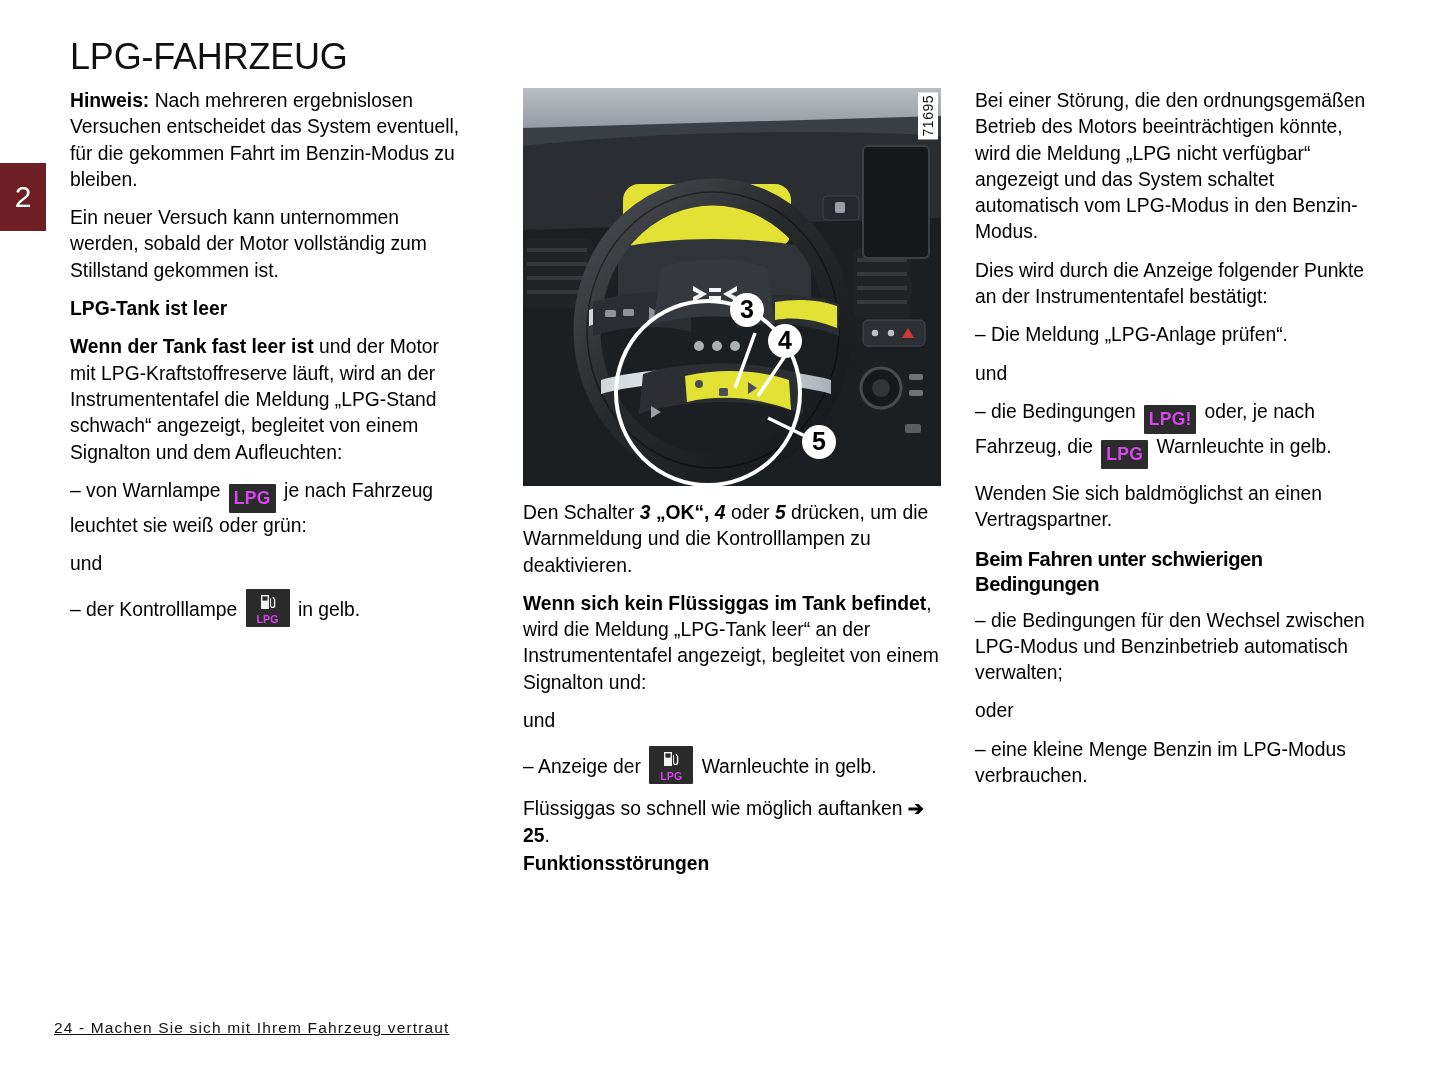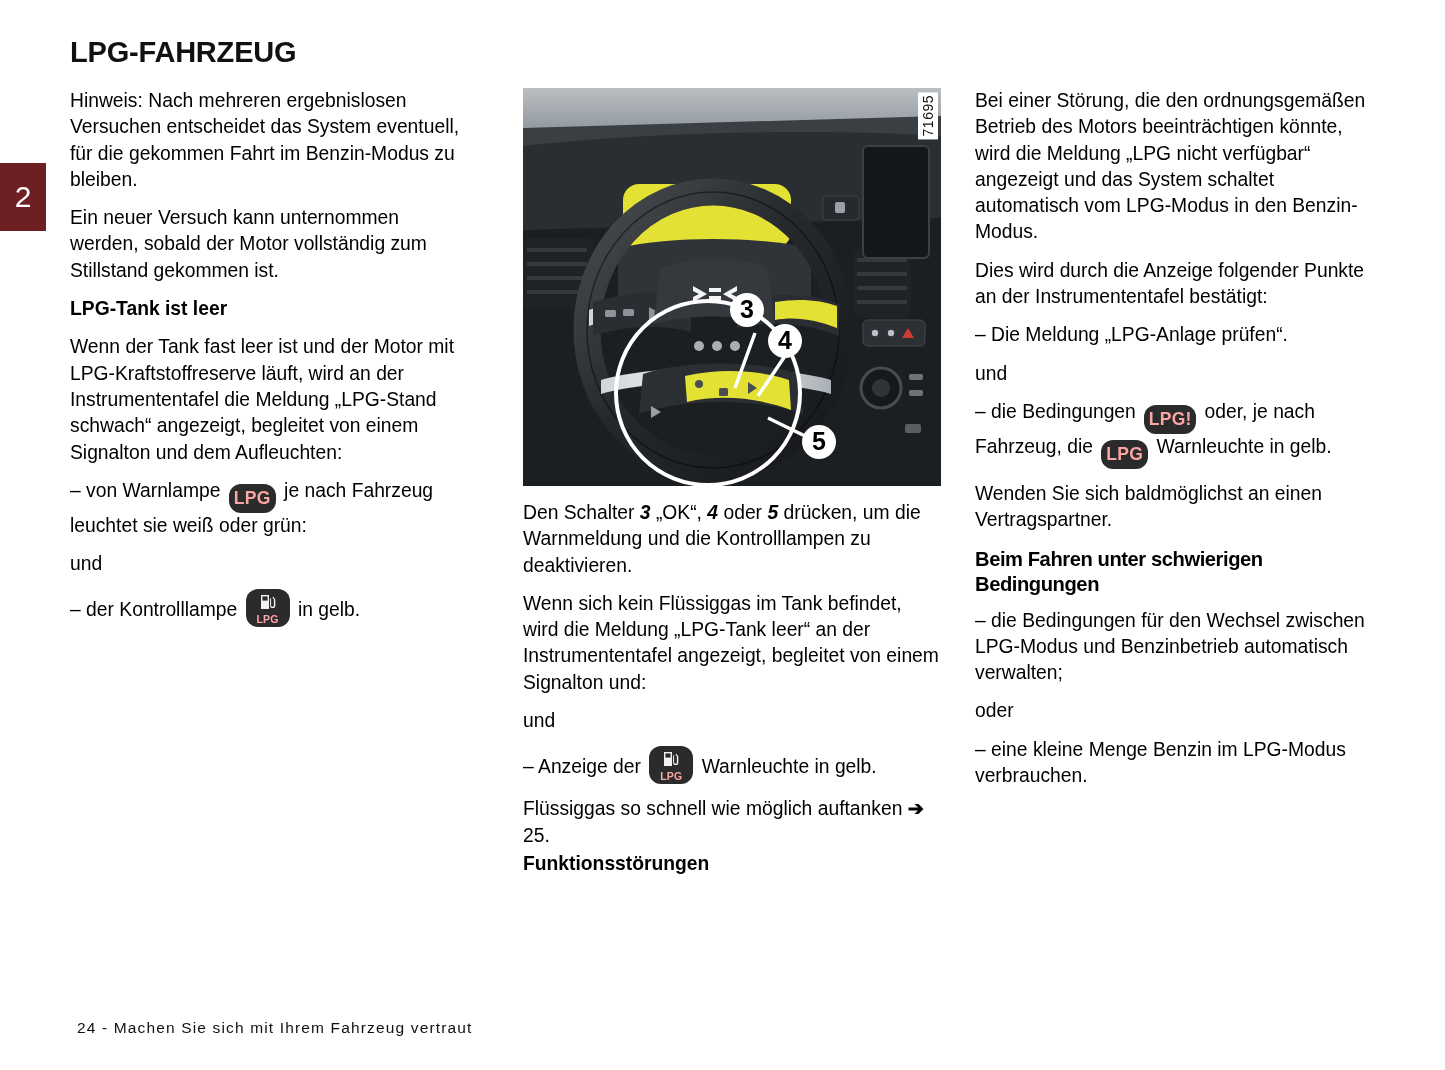--- a/index.html
+++ b/index.html
@@ -34,22 +34,22 @@
     font-size: 30px;
     font-weight: 400;
     letter-spacing: 0px;
   }
 
   
   .page-title {
     position: absolute;
     left: 70px;
     top: 36px;
-    font-size: 29px;
-    font-weight: 700;
+    font-size: 36px;
+    font-weight: 400;
     letter-spacing: -0.2px;
     color: #111111;
   }
 
   
   .col {
     position: absolute;
     top: 88px;
     font-size: 19.3px;
     line-height: 26.3px;
@@ -59,21 +59,21 @@
   .col-2 { left: 523px; width: 418px; }
   .col-3 { left: 975px; width: 400px; }
 
   .col p {
     margin: 0 0 12px 0;
     text-align: left;
   }
   .col p.tight { margin-bottom: 2px; }
   .col p:last-child { margin-bottom: 0; }
 
-  b, .b { font-weight: normal; }
+  b, .b { font-weight: bold; }
   .ital-b { font-weight: bold; font-style: italic; }
 
   .sub-head {
     font-weight: bold;
     margin: 0 0 12px 0;
   }
 
   .sec-head {
     font-weight: bold;
     font-size: 21px;
@@ -82,22 +82,22 @@
     margin: 26px 0 12px 0;
     transform: scaleX(0.96);
     transform-origin: left center;
   }
 
   
   .badge {
     display: inline-block;
     vertical-align: -7px;
     background: #2b2b2b;
-    color: #fca5a5;
-    border-radius: 12px;
+    color: #d946ef;
+    border-radius: 1px;
     text-align: center;
     font-weight: bold;
     margin: 0 3px;
   }
   .badge-lpg {
     width: 47px;
     height: 29px;
     line-height: 29px;
     font-size: 17.5px;
     letter-spacing: 0.3px;
@@ -152,25 +152,26 @@
     font-size: 14px;
     letter-spacing: 0.5px;
     writing-mode: vertical-rl;
     transform: rotate(180deg);
     color: #111;
   }
 
   
   .footer {
     position: absolute;
-    left: 77px;
+    left: 54px;
     bottom: 33px;
     font-size: 15.5px;
     letter-spacing: 1.15px;
     color: #111111;
+    text-decoration: underline;
   }
 </style>
 </head>
 <body>
 
 <div id="page">
 
   <div class="chapter-tab">
     <span>2</span>
   </div>

